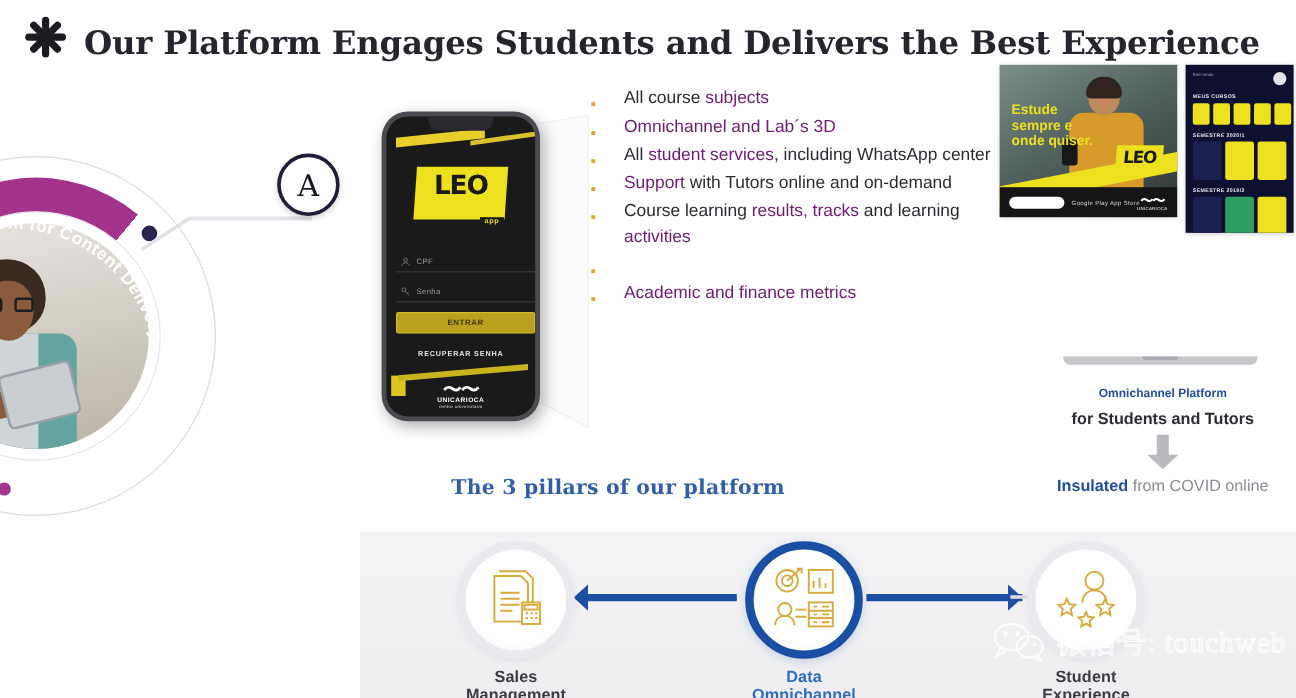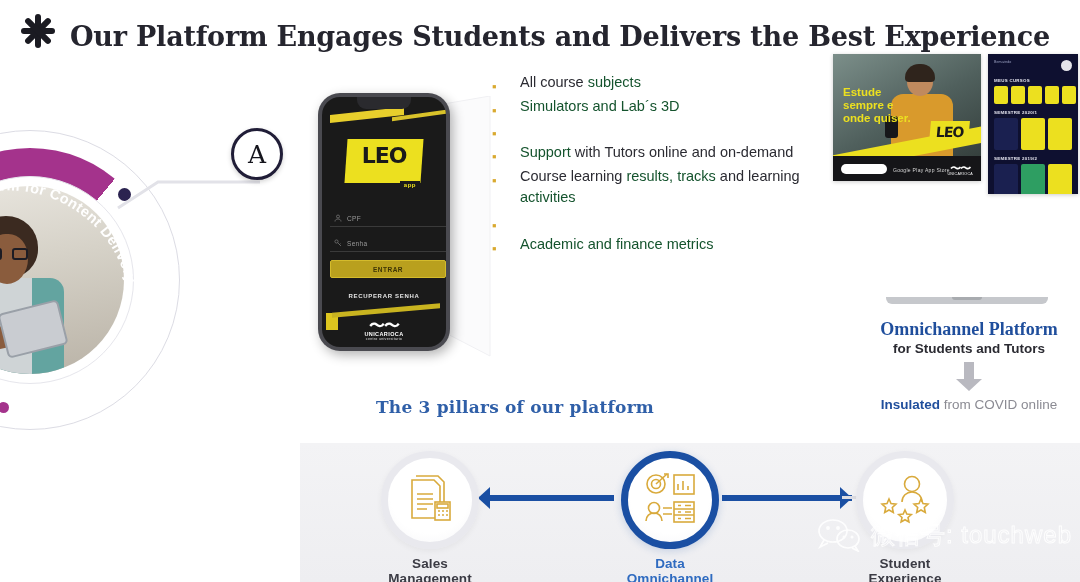--- a/index.html
+++ b/index.html
@@ -157,21 +157,21 @@
   .bullets { position:absolute; left: 492px; top: 72px; width: 352px; }
   .bullet-row { display:flex; margin-bottom: 2px; }
   .bullet-dot {
     flex:none; width: 28px; padding-top: 8px;
     color:#d9a92f; font-size: 13px; line-height: 1;
   }
   .bullet-text {
     font-size: 14.5px; line-height: 21.5px; color:#2b2b32;
     font-family:"Liberation Sans", sans-serif;
   }
-  .hl { color:#14532d; }
+  .hl { color:#701a75; }
 
   
   .ad-card {
     position:absolute; left: 833px; top: 54px; width: 148px; height: 127px;
     background: linear-gradient(150deg,#7c8f8a 0%,#50605d 48%,#2d3634 100%);
     overflow:hidden; box-shadow:0 1px 4px rgba(0,0,0,.2);
   }
   .ad-person-head { position:absolute; left:74px; top:14px; width:26px; height:28px; border-radius:50%; background:#c08a5e; }
   .ad-person-hair { position:absolute; left:72px; top:10px; width:30px; height:18px; border-radius:14px 14px 4px 4px; background:#2f241c; }
   .ad-person-body { position:absolute; left:58px; top:40px; width:62px; height:72px; background:#d99a2c; border-radius:12px 12px 0 0; }
@@ -219,21 +219,21 @@
   .lp-head { position:absolute; right:22px; top:4px; width:26px; height:30px; border-radius:50%; background:#7a2d9c; }
   .lp-title { position:absolute; left:7px; top:8px; font-family:"DejaVu Sans", sans-serif; font-size:10px; font-weight:800; color:#1a1a1a; line-height:10px; letter-spacing:-.5px; }
   .lp-body { position:absolute; left:8px; top:42px; font-size:3.2px; color:#2a2a2a; line-height:4px; }
   .lp-input { position:absolute; left:7px; top:54px; width:54px; height:18px; background:#fdfdf6; border:1px solid #d8ce3a; }
   .lp-btn { position:absolute; left:24px; top:76px; width:30px; height:8px; background:#141414; border-radius:1px; }
   .laptop-base { position:absolute; left:0; top:92px; width:162px; height:7px; background:#c6c8cc; border-radius:0 0 6px 6px; }
   .laptop-notch { position:absolute; left:50%; transform:translateX(-50%); top:92px; width:30px; height:3px; background:#a8abaf; border-radius:0 0 3px 3px; }
 
   .omni-title {
     position:absolute; left:860px; top:320px; width:218px; text-align:center;
-    font-size:18px; font-weight:700; color:#1f4e9c; line-height:18px;font-family:Liberation Serif, serif;
+    font-size:10px; font-weight:700; color:#1f4e9c; line-height:18px;
   }
   .omni-sub {
     position:absolute; left:860px; top:340px; width:218px; text-align:center;
     font-size:13.5px; font-weight:700; color:#2b2b32; line-height:18px;
   }
   .omni-arrow { position:absolute; left:955px; top:362px; width:28px; height:30px; }
   .insulated {
     position:absolute; left:860px; top:396px; width:218px; text-align:center;
     font-size:13.5px; line-height:18px;
   }
@@ -275,21 +275,21 @@
   }
 
   
   .watermark {
     position:absolute; right: 8px; bottom: 30px;
     display:flex; align-items:center; gap:8px;
     color:#ffffff; opacity:.92;
   }
   .wm-icon svg { display:block; }
   .wm-text {
-    font-family:Liberation Sans, sans-serif; font-size:24px; color:transparent;
+    font-family:Liberation Serif, serif; font-size:24px; color:transparent;
     -webkit-text-stroke: 1px rgba(255,255,255,.95);
     letter-spacing:1px;
   }
 </style>
 </head>
 <body>
 
 <div class="title-row">
   <div class="asterisk-icon">
     <span></span>
@@ -387,24 +387,25 @@
   </div>
 </div>
 
 <div class="bullets" id="bullets">
     <div class="bullet-row">
       <div class="bullet-dot">▪</div>
       <div class="bullet-text"><span>All course </span><span class="hl">subjects</span></div>
     </div>
     <div class="bullet-row">
       <div class="bullet-dot">▪</div>
-      <div class="bullet-text"><span class="hl">Simulators and Lab´s 3D</span></div>
-    </div>
-    <div class="bullet-row">
-      <div class="bullet-dot">▪</div>
+      <div class="bullet-text"><span class="hl">Omnichannel and Lab´s 3D</span></div>
+    </div>
+    <div class="bullet-row">
+      <div class="bullet-dot">▪</div>
+      <div class="bullet-text"><span>All </span><span class="hl">student services</span><span>, including WhatsApp center</span></div>
     </div>
     <div class="bullet-row">
       <div class="bullet-dot">▪</div>
       <div class="bullet-text"><span class="hl">Support</span><span> with Tutors online and on-demand</span></div>
     </div>
     <div class="bullet-row">
       <div class="bullet-dot">▪</div>
       <div class="bullet-text"><span>Course  learning </span><span class="hl">results, tracks</span><span> and learning </span><span class="hl">activities</span></div>
     </div>
     <div class="bullet-row">

